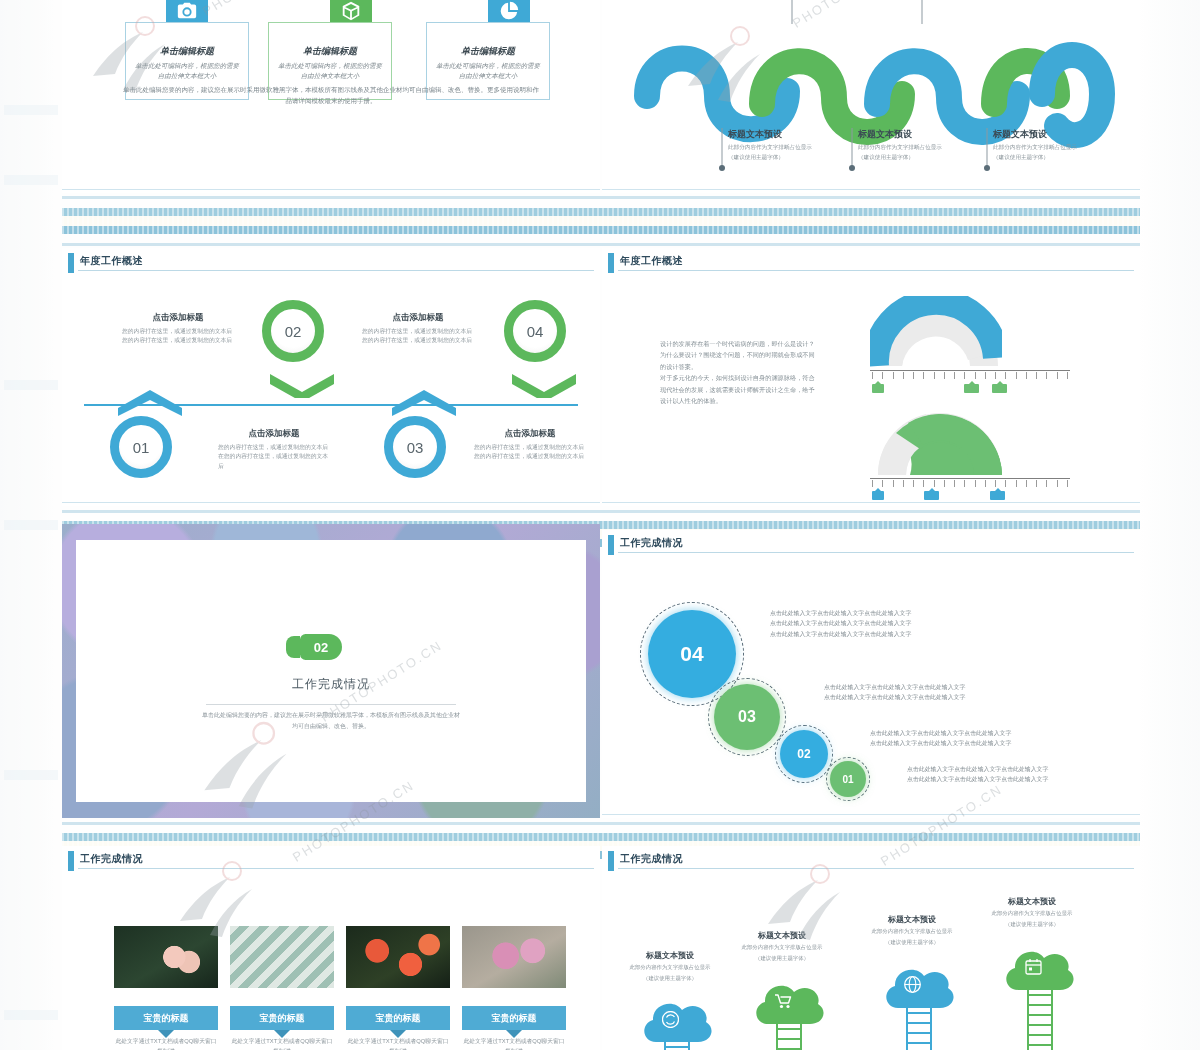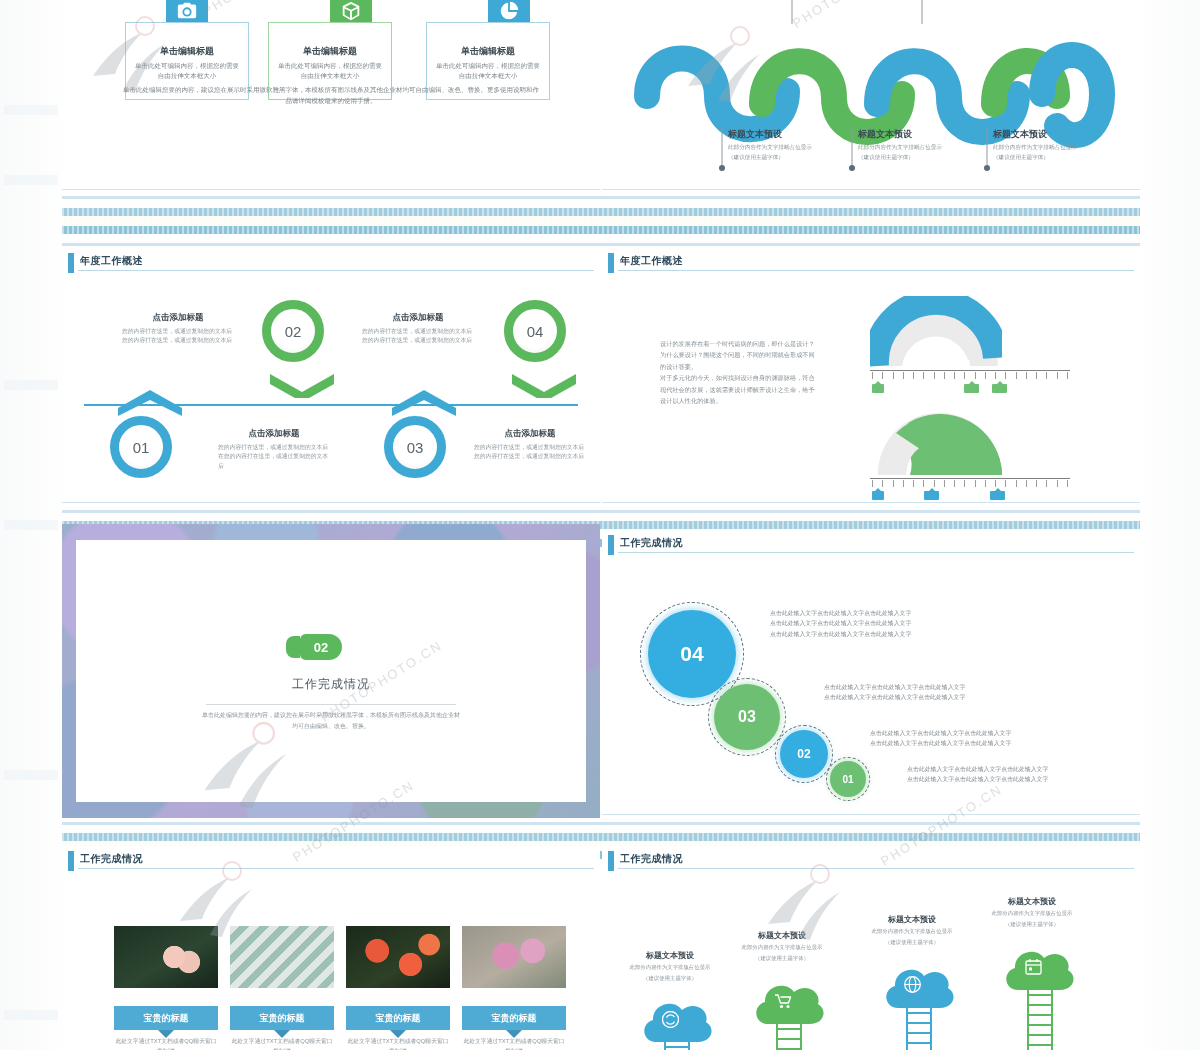--- a/index.html
+++ b/index.html
@@ -44,21 +44,21 @@
 
   
   .slide { position: absolute; background: #fff; overflow: hidden; }
   .slide-hdr { position: absolute; left: 0; top: 0; width: 100%; height: 30px; }
   .hdr-bar { position: absolute; left: 6px; top: 5px; width: 6px; height: 20px; background: #46a6cf; }
   .hdr-title { position: absolute; left: 18px; top: 6px; font-size: 10px; font-weight: bold; color: #2e4a5c; letter-spacing: .5px; }
   .hdr-rule { position: absolute; left: 16px; right: 6px; top: 22px; height: 1px; background: #bcd9e6; }
   .slide-foot { position:absolute; left:0; right:0; bottom:3px; height:1px; background:#cfe4ee; }
 
   
-  .card { position: absolute; width: 124px; height: 78px; border: 1px solid #a9d2e3; background: #fff; }
+  .card { position: absolute; width: 124px; height: 78px; border: 1px solid #a9d2e3; background: #fff; font-style: italic; }
   .card.green { border-color: #9fd6a4; }
   .card-title { position: absolute; left: 0; right: 0; top: 22px; text-align: center; font-size: 9px; font-weight: bold; color: #3d4a52; }
   .card-body { position: absolute; left: 8px; right: 8px; top: 38px; text-align: center; font-size: 6.5px; line-height: 1.55; color: #7c878d; }
   .ico-sq { position: absolute; width: 42px; height: 42px; border-radius: 10px; display:flex; align-items:center; justify-content:center; }
   .ico-sq svg { width: 22px; height: 22px; fill:#fff; }
   .s1-note { position: absolute; left: 60px; right: 60px; top: 146px; text-align: center; font-size: 6.5px; line-height: 1.7; color: #7b868c; }
 
   
   .snake-lbl { position: absolute; width: 120px; }
   .snake-lbl .t { font-size: 9px; font-weight: bold; color: #3b4a54; }

